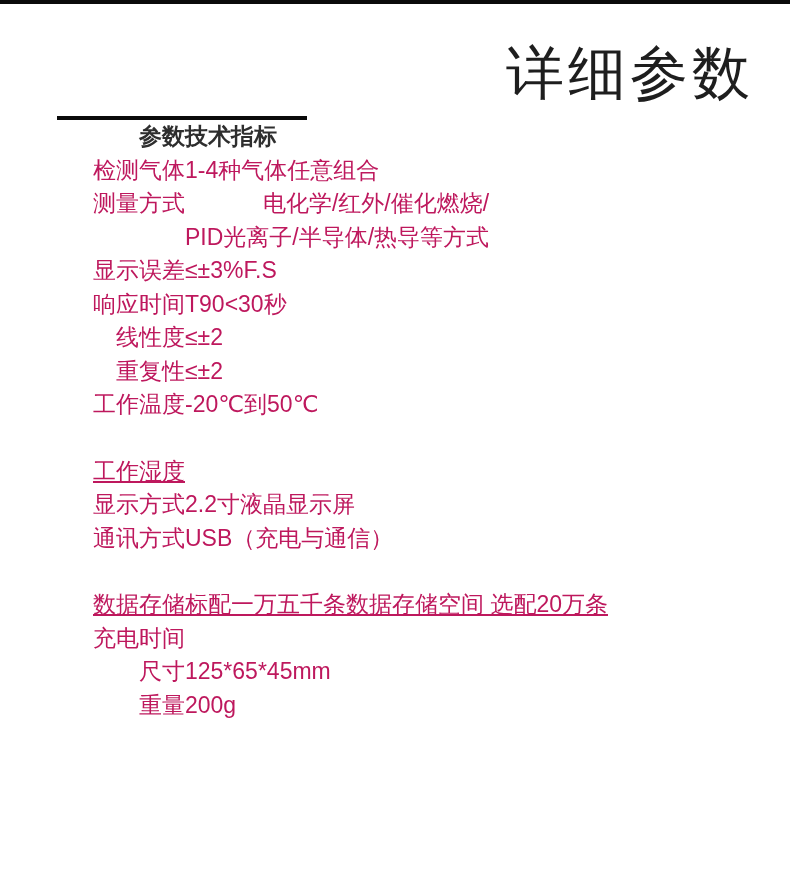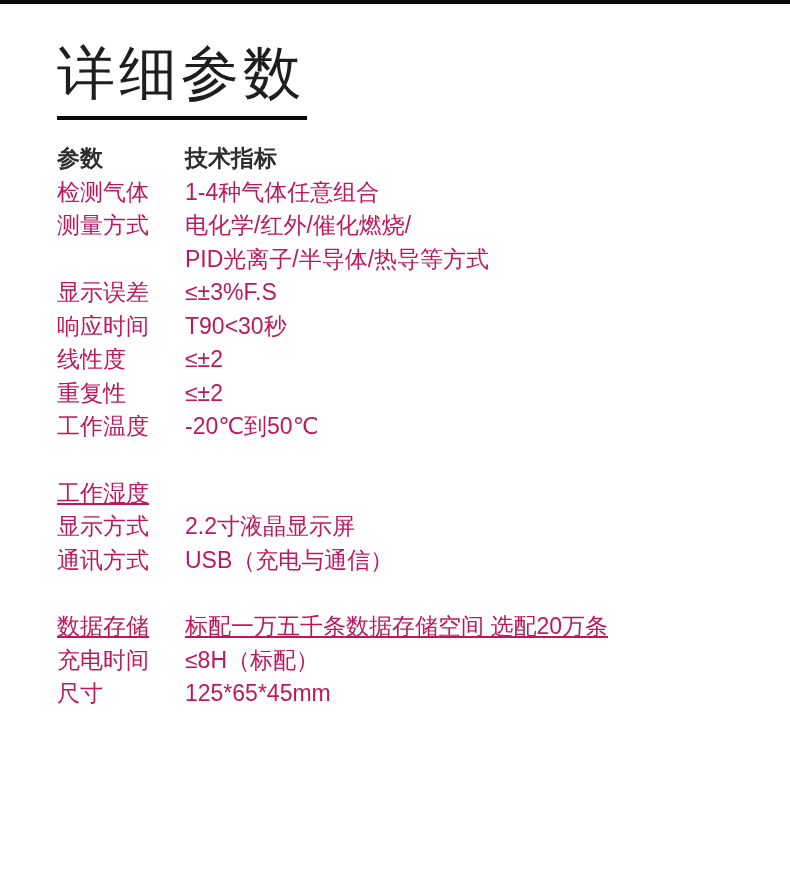--- a/index.html
+++ b/index.html
@@ -7,20 +7,21 @@
     width: 790px;
     background: #ffffff;
     font-family: "Liberation Sans", "DejaVu Sans", sans-serif;
   }
   .page {
     position: relative;
     width: 790px;
     height: 894px;
     background: #ffffff;
     overflow: hidden;
+    text-align: right;
   }
   .top-bar {
     width: 100%;
     height: 4px;
     background: #0a0a0a;
   }
   .content {
     padding-left: 57px;
     padding-right: 36px;
   }
@@ -32,21 +33,20 @@
     letter-spacing: 4px;
     color: #1e1e1e;
   }
   .title-underline {
     width: 250px;
     height: 4px;
     background: #0a0a0a;
     margin-top: 14px;
   }
   .spec-table {
-    margin-top: 22px;
   }
   .spec-row {
     display: flex;
     align-items: flex-start;
     font-size: 23px;
     line-height: 33.5px;
     color: #be185d;
   }
   .spec-row.header {
     font-weight: 700;
@@ -120,21 +120,24 @@
         <div class="spec-label">通讯方式</div>
         <div class="spec-value">USB（充电与通信）</div>
       </div>
 
       <div class="spec-row group-gap">
         <div class="spec-label">数据存储</div>
         <div class="spec-value">标配一万五千条数据存储空间 选配20万条</div>
       </div>
       <div class="spec-row">
         <div class="spec-label">充电时间</div>
-        <div class="spec-value">≤8H（标配）</div>
       </div>
       <div class="spec-row">
         <div class="spec-label">尺寸</div>
         <div class="spec-value">125*65*45mm</div>
+      </div>
+      <div class="spec-row">
+        <div class="spec-label">重量</div>
+        <div class="spec-value">200g</div>
       </div>
     </div>
   </div>
 </div>
 
 </body></html>

